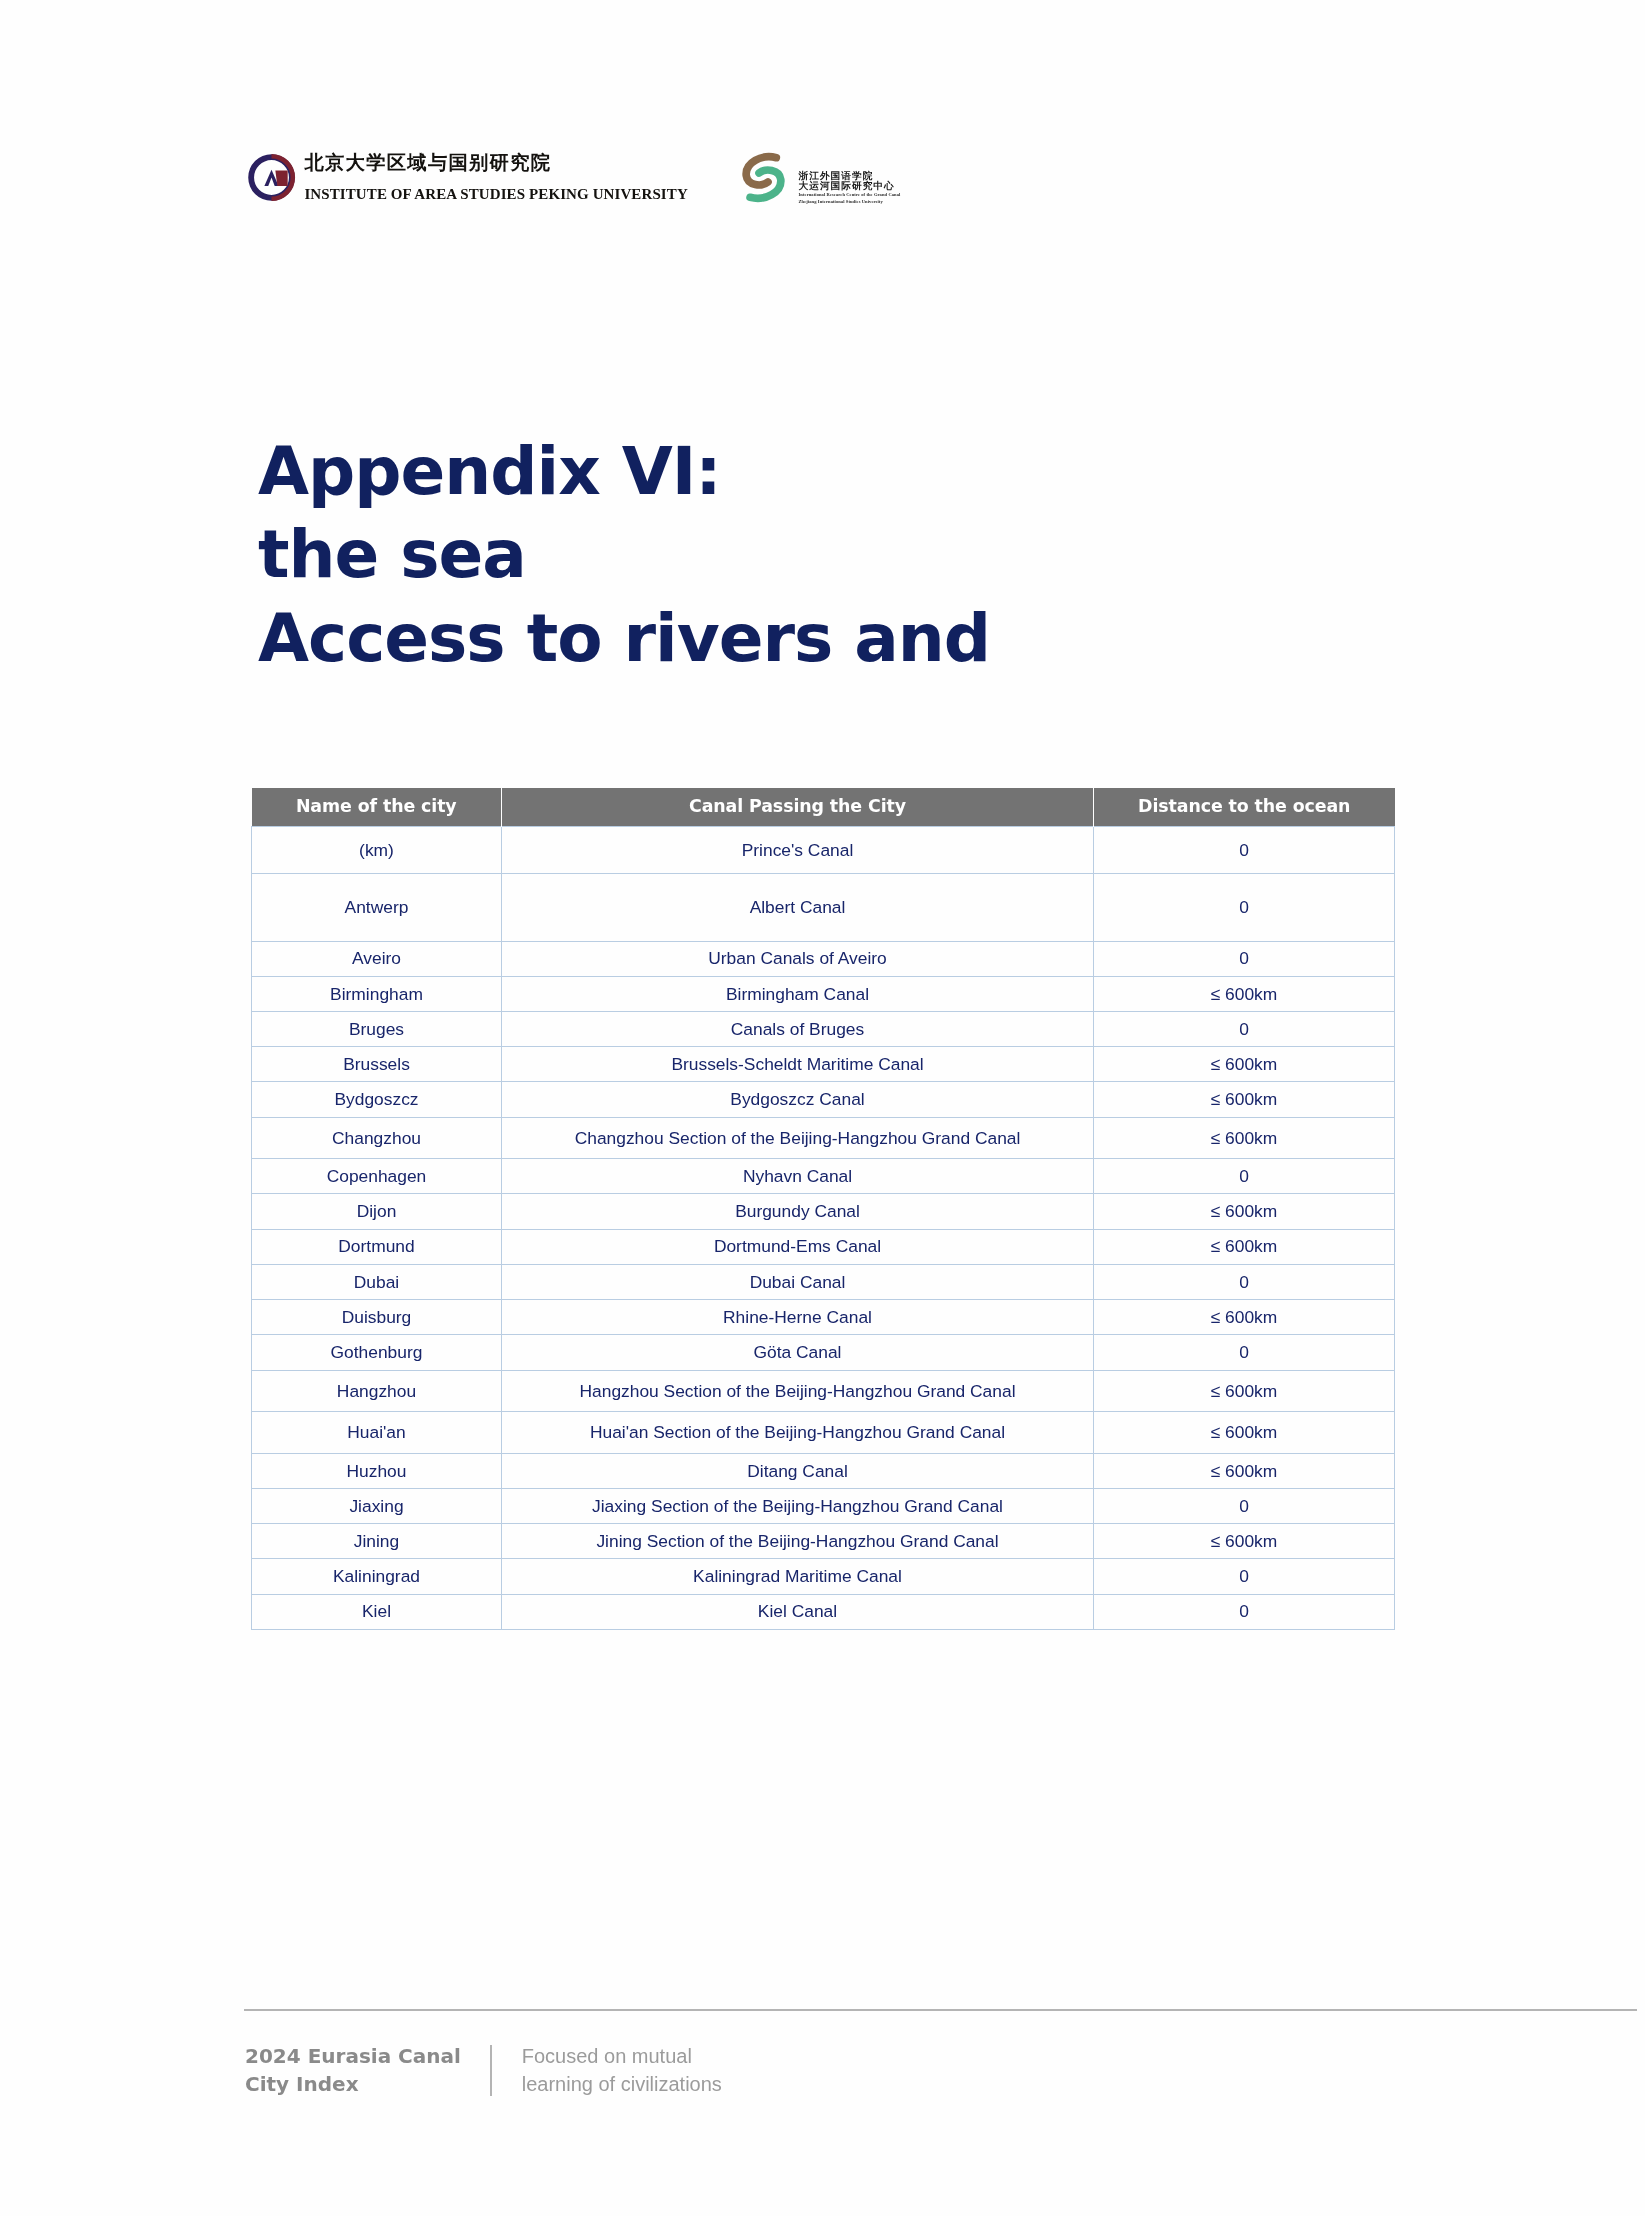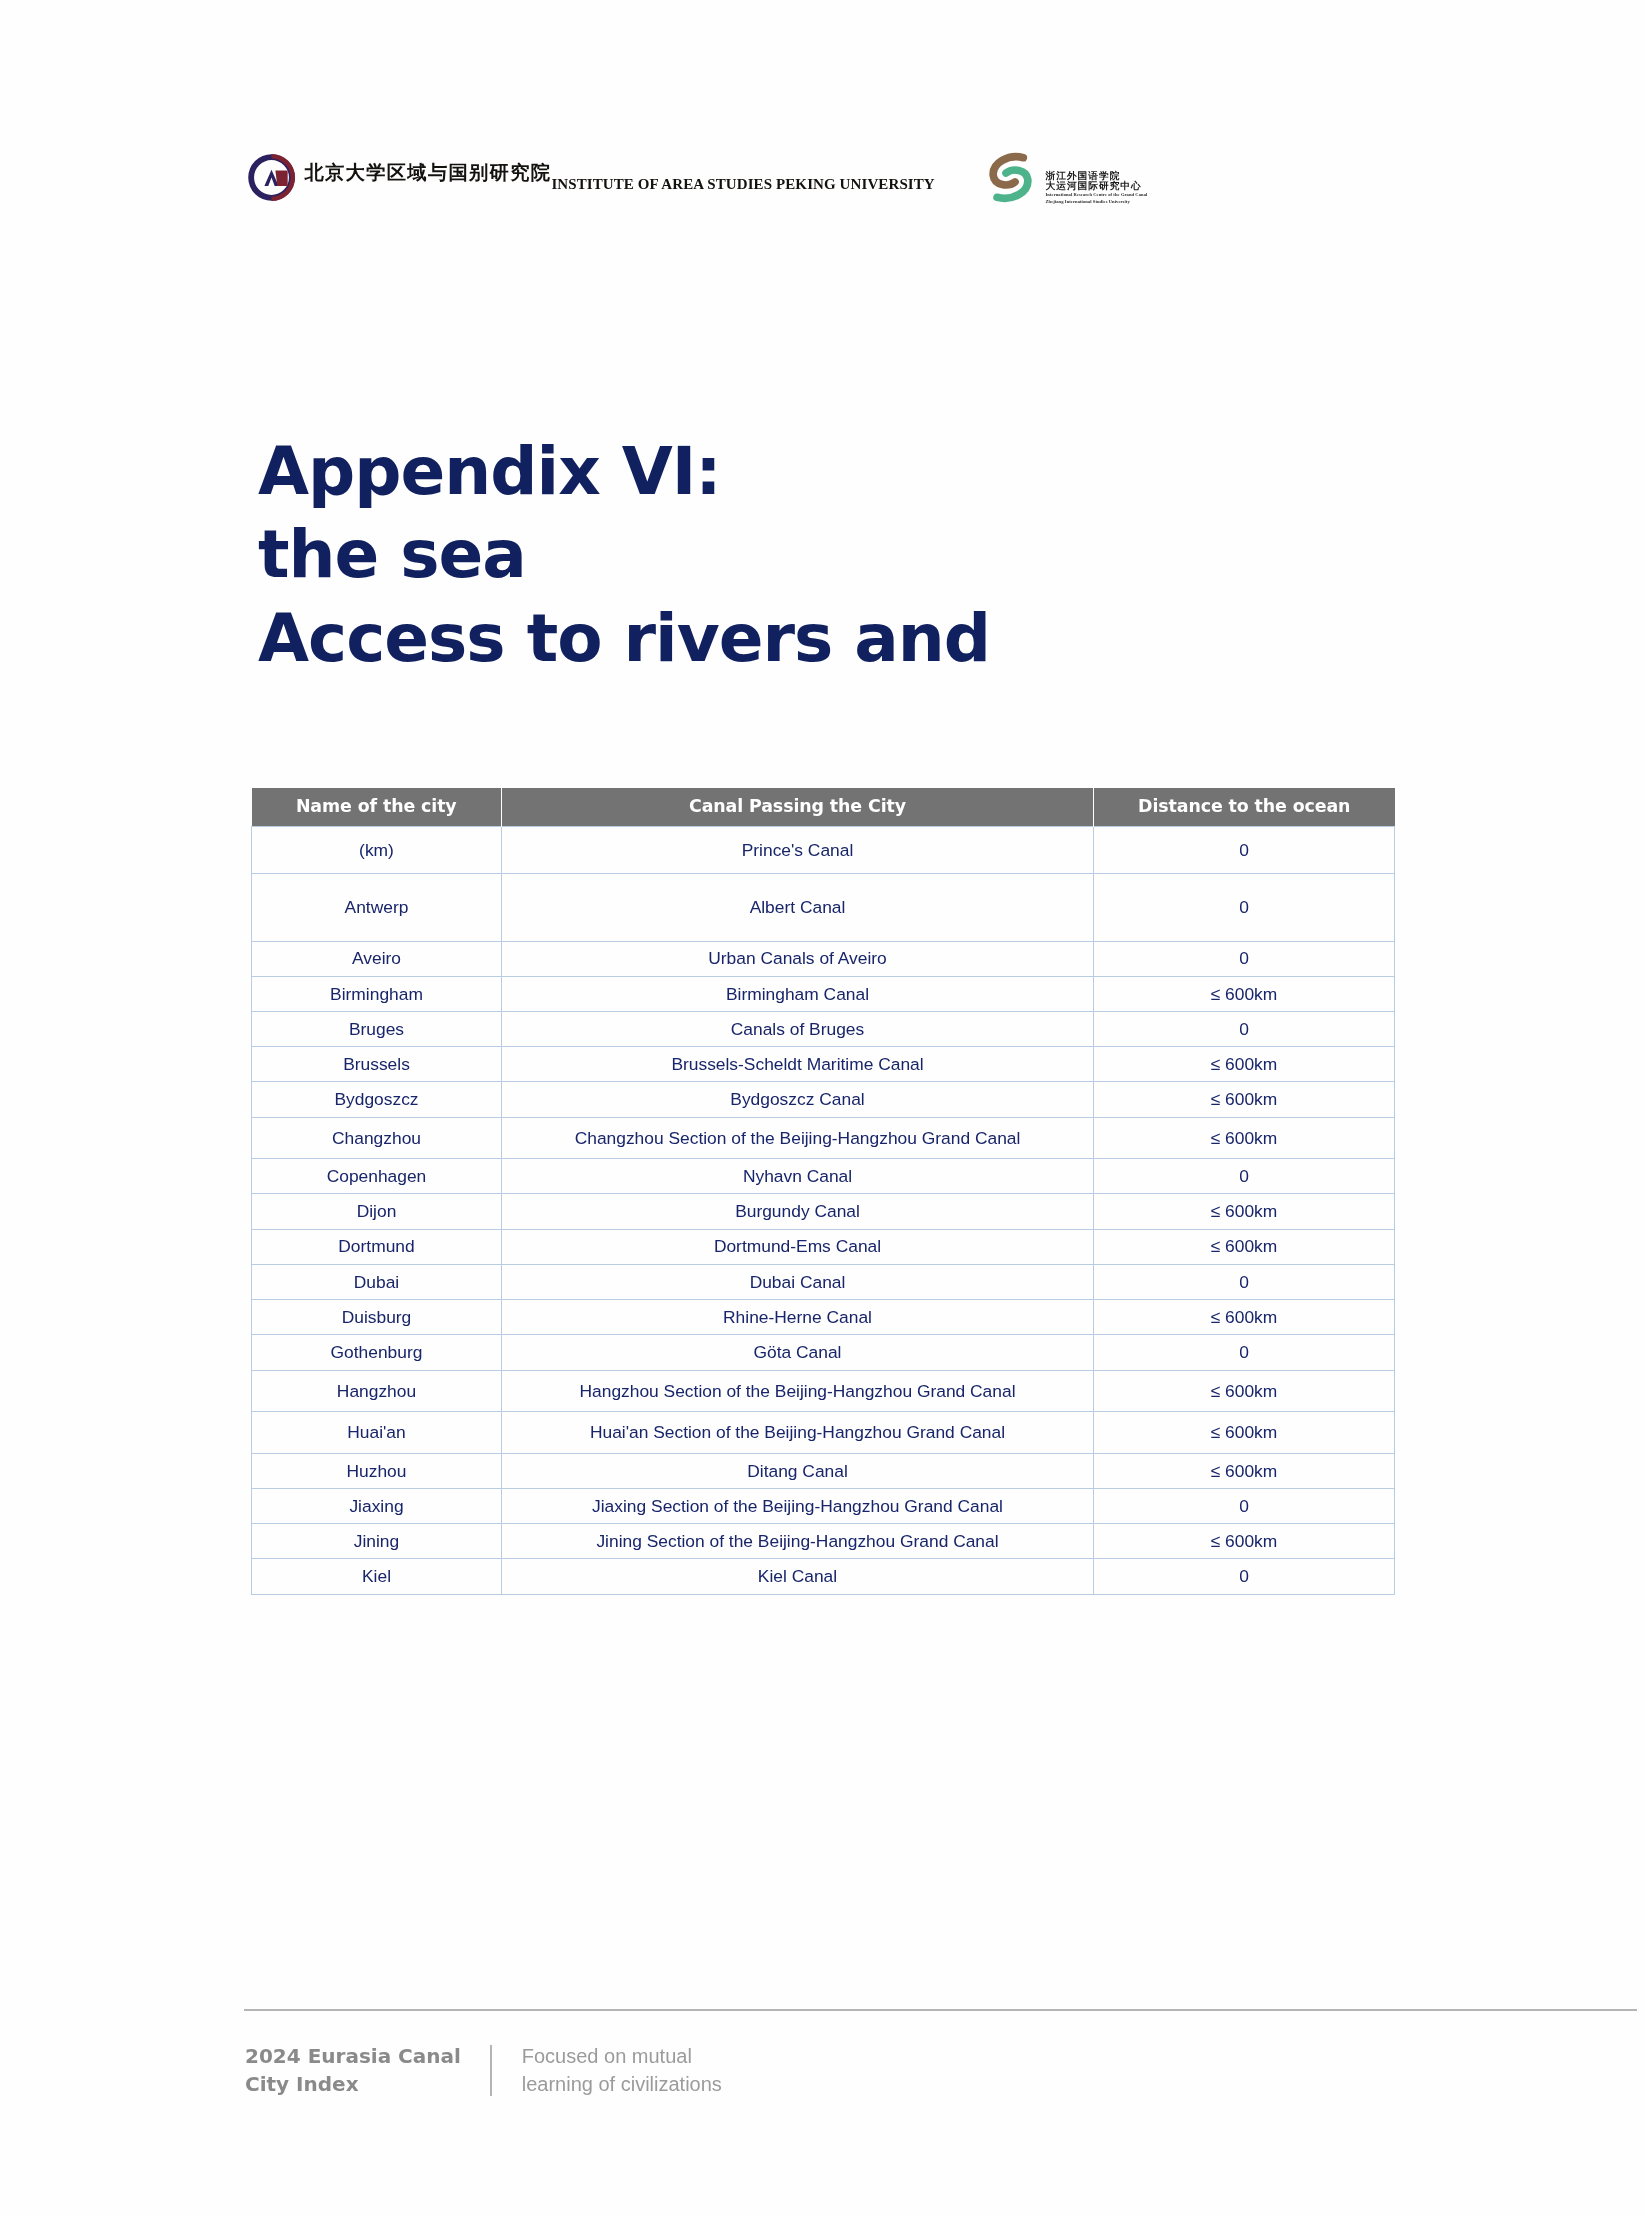--- a/index.html
+++ b/index.html
@@ -36,21 +36,21 @@
     align-items: center;
     gap: 6.4px;
   }
   .pku-mark {
     width: 53px;
     height: 53px;
     flex: 0 0 53px;
   }
   .pku-text {
     display: flex;
-    flex-direction: row;
+    flex-direction: column;
     justify-content: center;
     line-height: 1;
   }
   .pku-cn {
     font-family: "DejaVu Sans", sans-serif;
     font-size: 19.3px;
     font-weight: 700;
     letter-spacing: 1.3px;
     color: #14120f;
     white-space: nowrap;
@@ -350,20 +350,25 @@
           <td>Jiaxing</td>
           <td>Jiaxing Section of the Beijing-Hangzhou Grand Canal</td>
           <td>0</td>
         </tr>
         <tr>
           <td>Jining</td>
           <td>Jining Section of the Beijing-Hangzhou Grand Canal</td>
           <td>≤ 600km</td>
         </tr>
         <tr>
+          <td>Kaliningrad</td>
+          <td>Kaliningrad Maritime Canal</td>
+          <td>0</td>
+        </tr>
+        <tr>
           <td>Kiel</td>
           <td>Kiel Canal</td>
           <td>0</td>
         </tr>
       </tbody>
   </table>
 
   <div class="footer-rule"></div>
   <div class="footer">
     <div class="footer-left">

